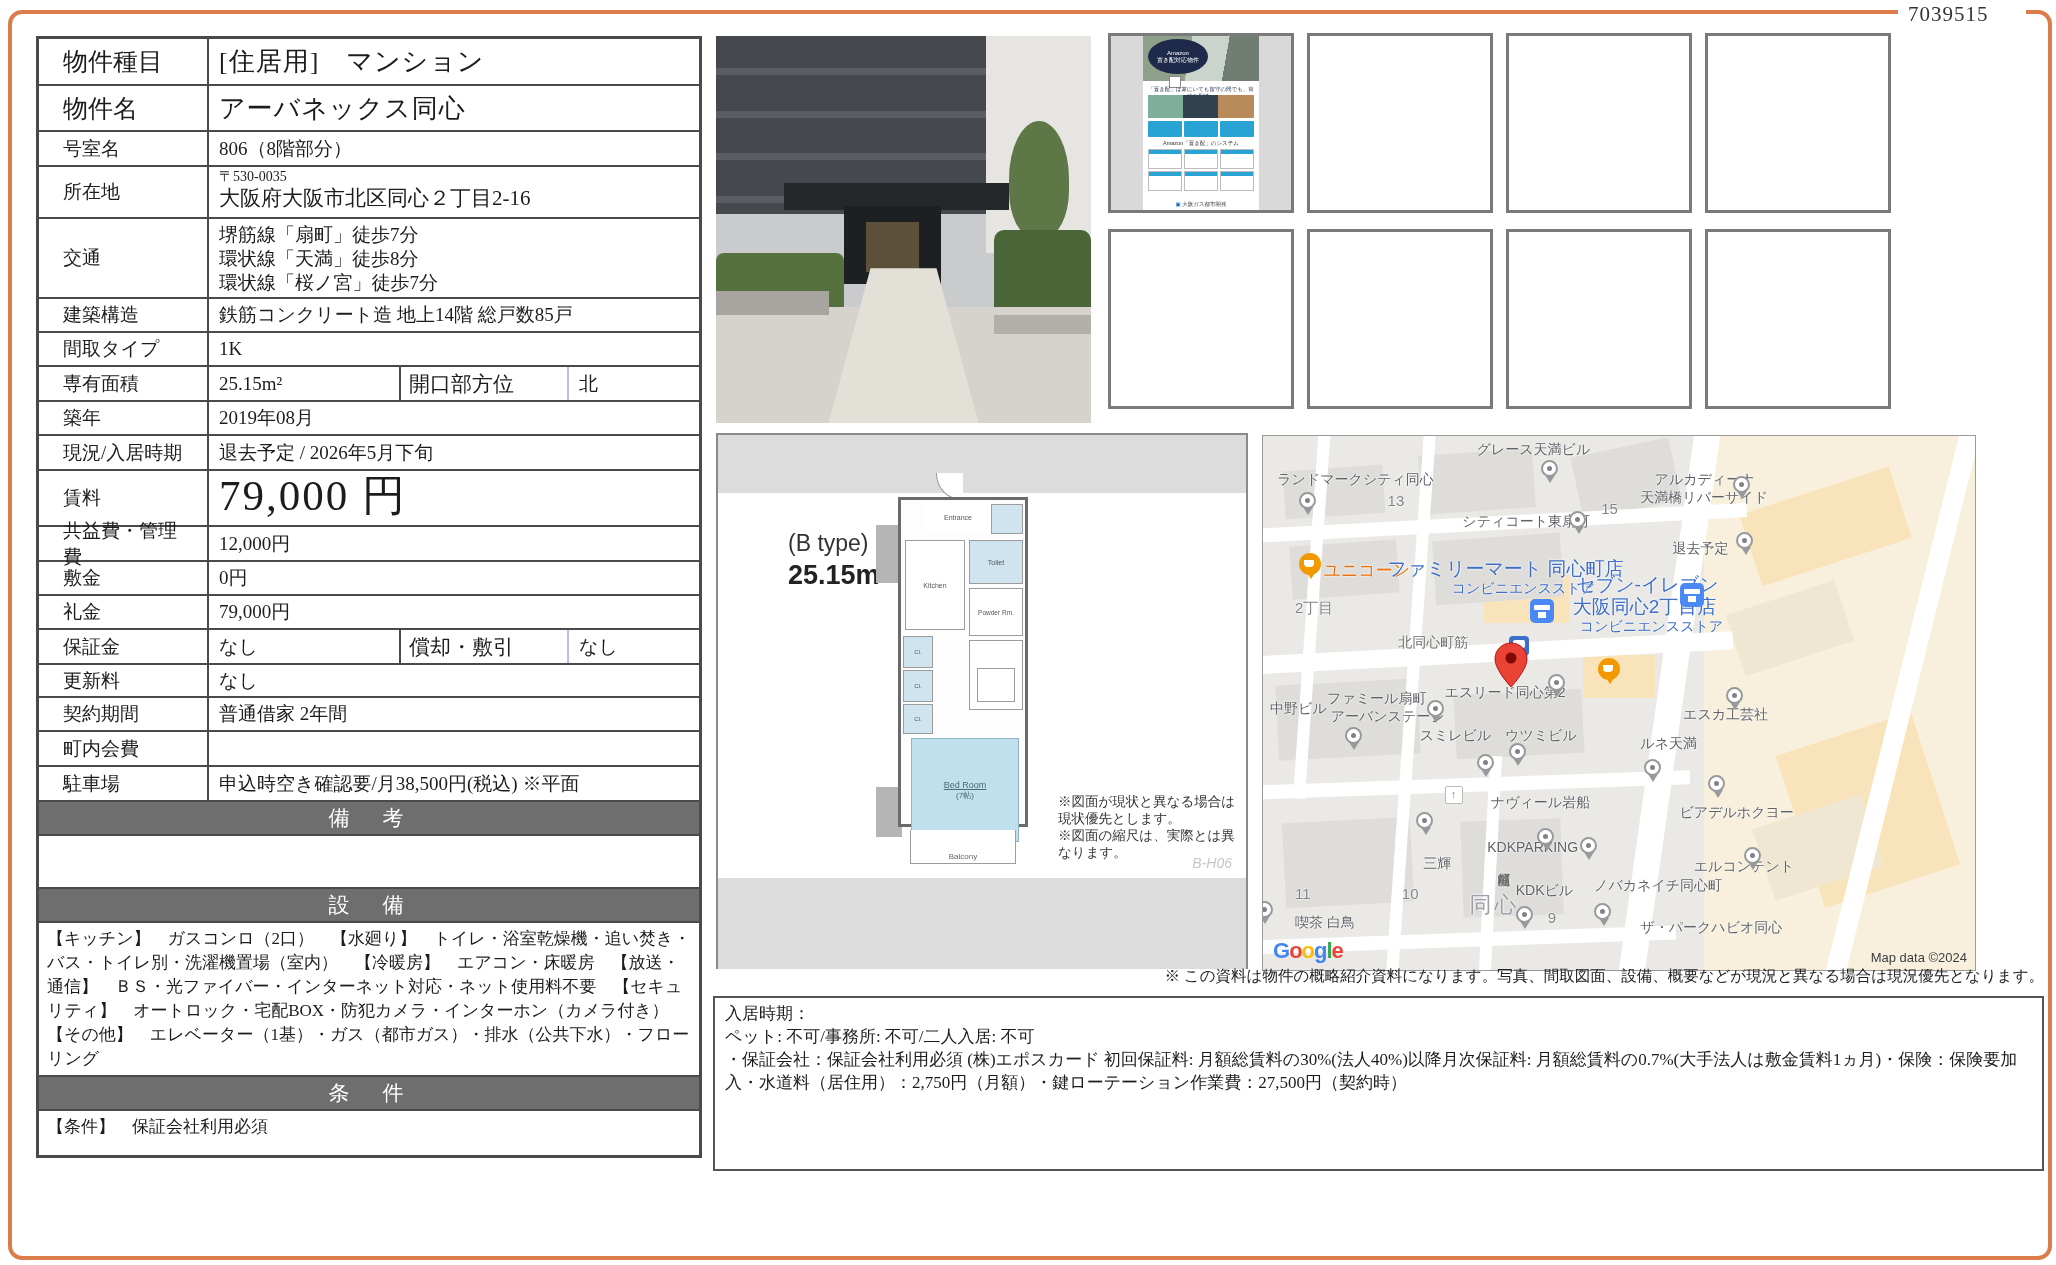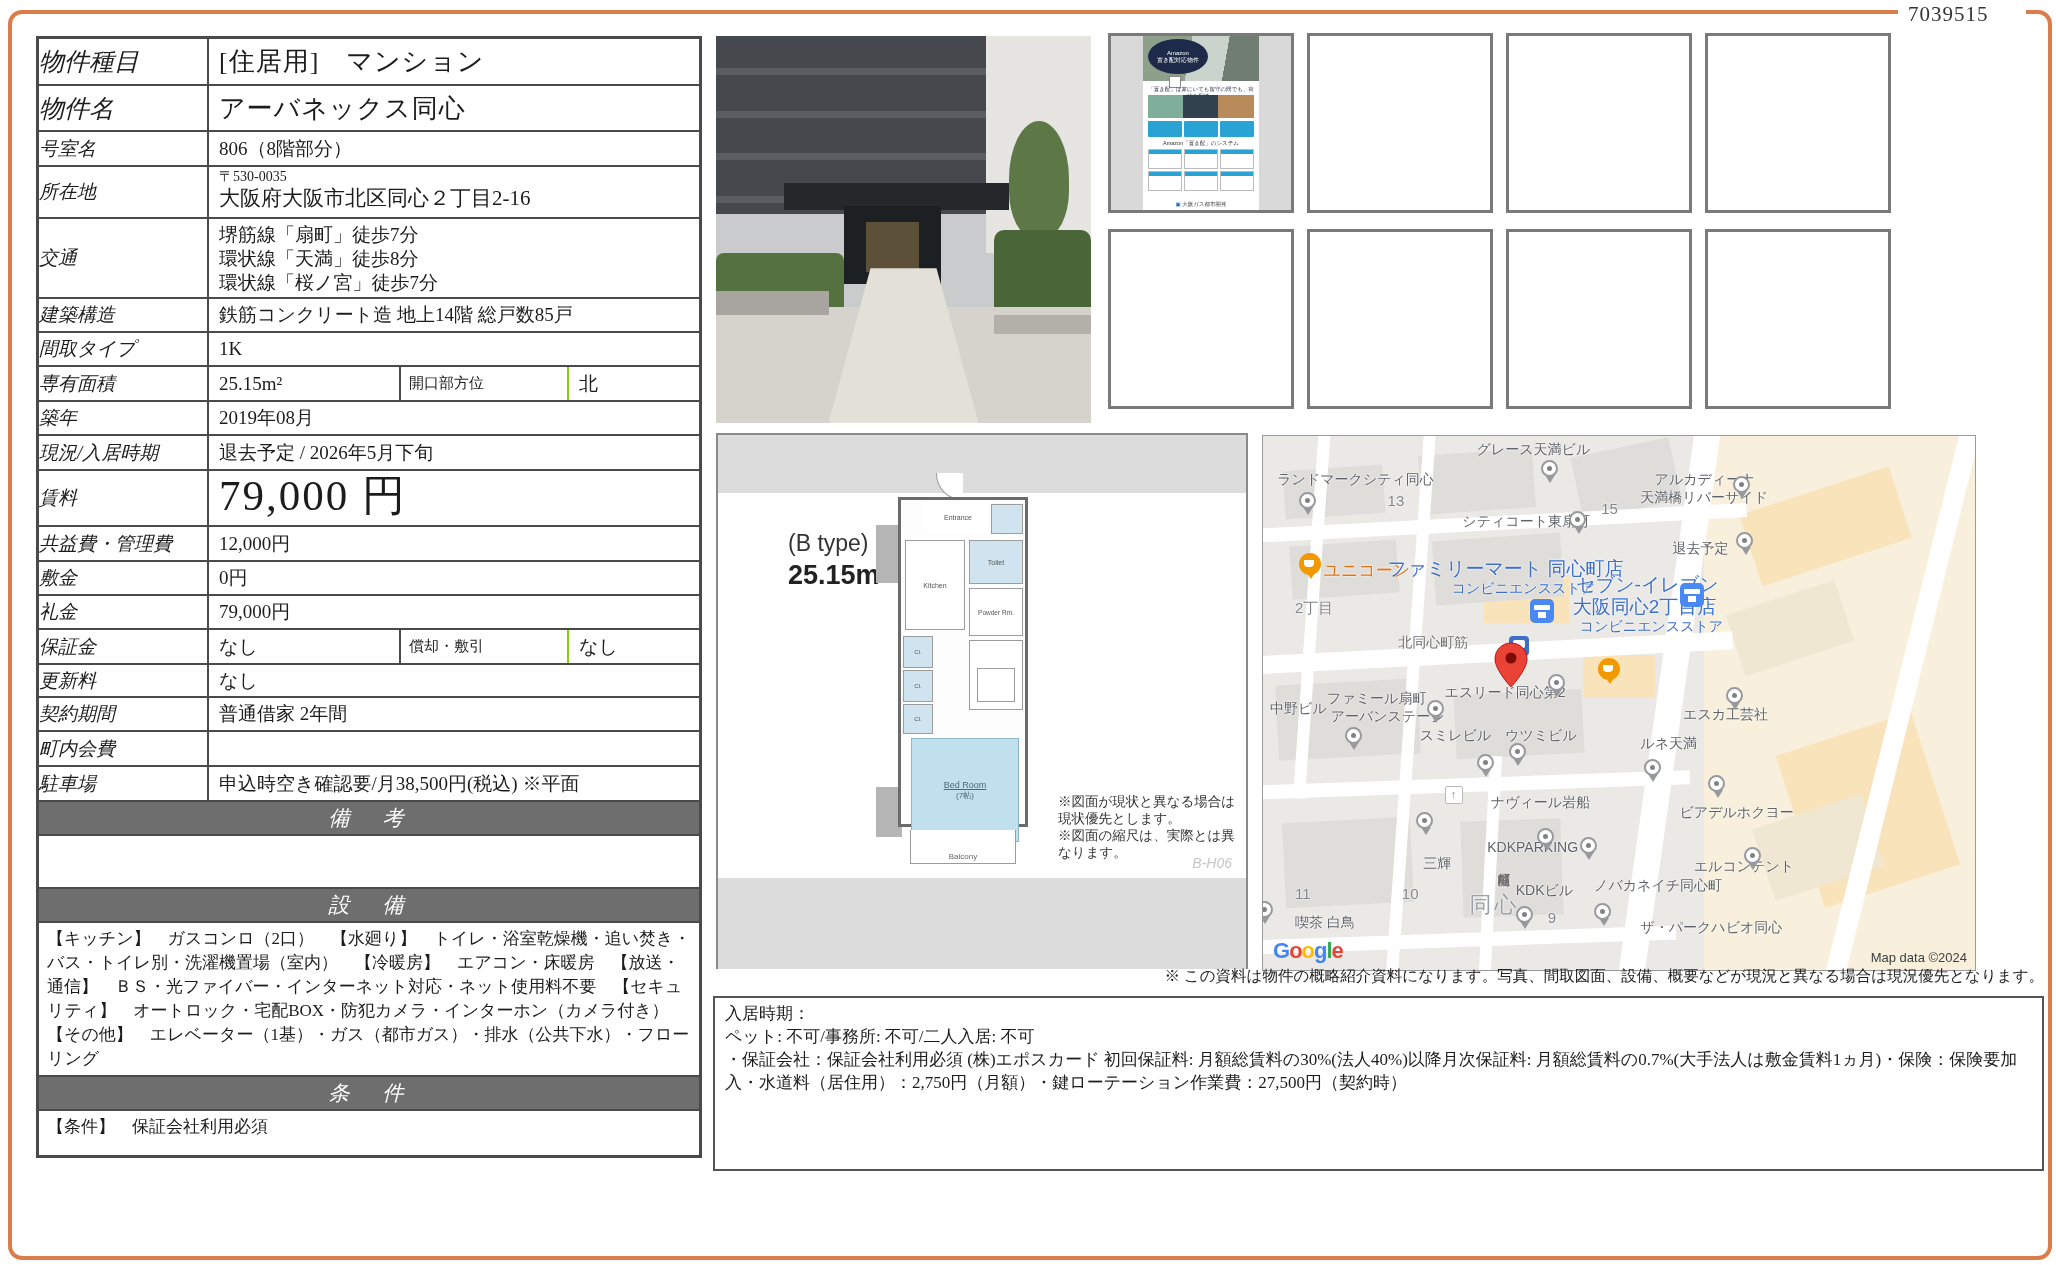--- a/index.html
+++ b/index.html
@@ -7,35 +7,35 @@
         font-family:"Liberation Serif","DejaVu Serif",serif;color:#1c1c1c;}
   
   .frame{position:absolute;left:8px;top:10px;width:2036px;height:1242px;
          border:4px solid #db7c4b;border-radius:14px;}
   .docnum-mask{position:absolute;left:1898px;top:0;width:128px;height:30px;background:#fff;}
   .docnum{position:absolute;left:1908px;top:2px;font-size:21px;color:#333;letter-spacing:1px;}
   
   .spec{position:absolute;left:36px;top:36px;width:660px;border:3px solid #4a4a4a;background:#fff;}
   .row{display:flex;border-top:2px solid #4a4a4a;align-items:stretch;}
   .row:first-child{border-top:none;}
-  .lab{width:170px;flex:0 0 170px;border-right:2px solid #4a4a4a;padding:3px 0;
-       font-size:19px;display:flex;align-items:center;box-sizing:border-box;font-style:italic;}
+  .lab{width:170px;flex:0 0 170px;border-right:2px solid #4a4a4a;padding:3px 24px;
+       font-size:19px;display:flex;align-items:center;box-sizing:border-box;}
   .val{flex:1;padding:3px 10px;font-size:19px;display:flex;align-items:center;box-sizing:border-box;}
-  .lab2{width:170px;flex:0 0 170px;border-left:2px solid #4a4a4a;border-right:2px solid #84cc16;
-        padding:14px 8px;font-size:15px;display:flex;align-items:center;box-sizing:border-box;}
+  .lab2{width:170px;flex:0 0 170px;border-left:2px solid #4a4a4a;border-right:2px solid #c4b5fd;
+        padding:14px 8px;font-size:21px;display:flex;align-items:center;box-sizing:border-box;}
   .big .lab{font-size:25px;}
   .big .val{font-size:26px;letter-spacing:1px;}
   .addr-val{flex:1;padding:2px 10px;box-sizing:border-box;}
   .postal{font-size:14px;line-height:16px;}
   .addr{font-size:21px;line-height:26px;}
   .multi{display:block;padding:4px 10px;}
   .multi div{font-size:19px;line-height:24px;}
   .rent .val{font-size:43px;letter-spacing:2px;padding:2px 10px 6px;}
   .band{background:#6e6e6e;color:#fff;text-align:center;font-size:21px;
-        letter-spacing:6px;padding:2px 0;border-top:2px solid #4a4a4a;font-style:italic;}
+        letter-spacing:6px;padding:2px 0;border-top:2px solid #4a4a4a;}
   .freecell{min-height:42px;padding:4px 8px;font-size:17px;border-top:2px solid #4a4a4a;line-height:24px;}
   .equip{min-height:138px;}
   
   .photo{position:absolute;left:716px;top:36px;width:375px;height:387px;background:#c9cbcc;overflow:hidden;}
   .ph-bldg{position:absolute;left:0;top:0;width:72%;height:46%;background:#45484c;}
   .ph-bldg i{position:absolute;left:0;width:100%;height:7px;background:#5a5e63;display:block;}
   .ph-white{position:absolute;right:0;top:0;width:28%;height:56%;background:#e6e5e2;}
   .ph-canopy{position:absolute;left:18%;top:38%;width:60%;height:7%;background:#25282b;}
   .ph-door{position:absolute;left:34%;top:44%;width:26%;height:20%;background:#1d2023;}
   .ph-glow{position:absolute;left:40%;top:48%;width:14%;height:13%;background:#6d5c3d;opacity:.8;}

